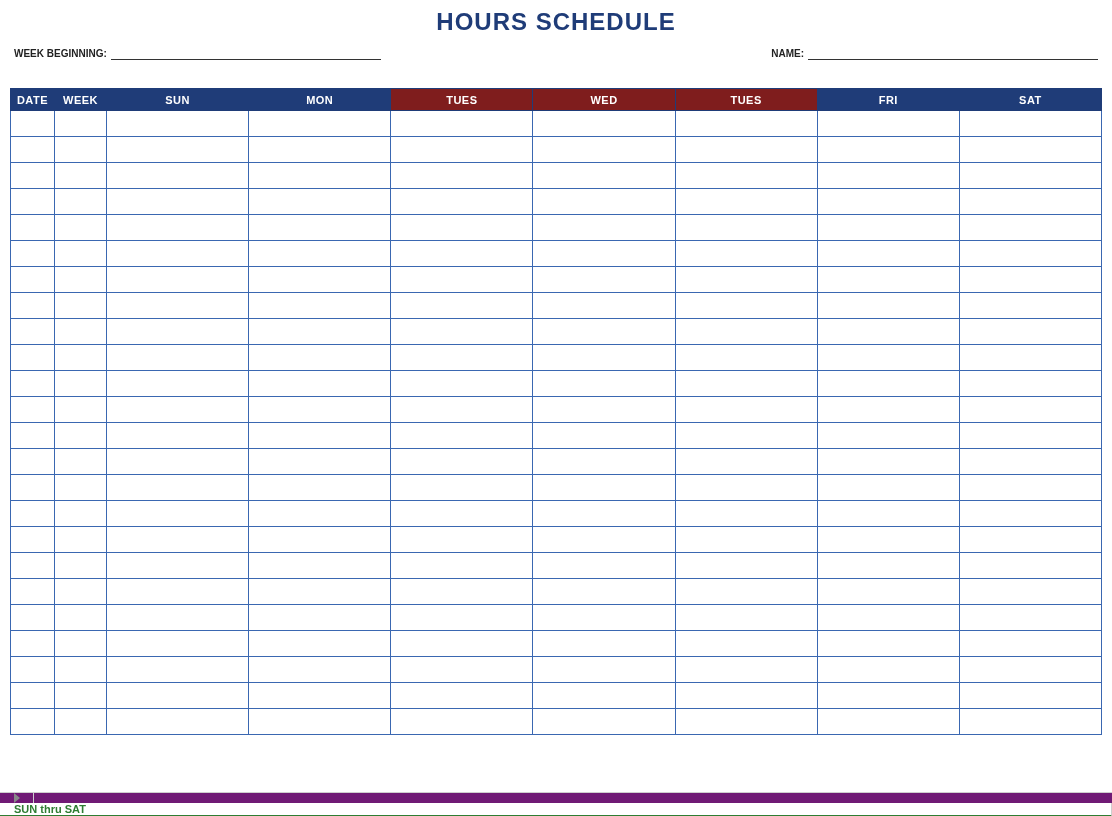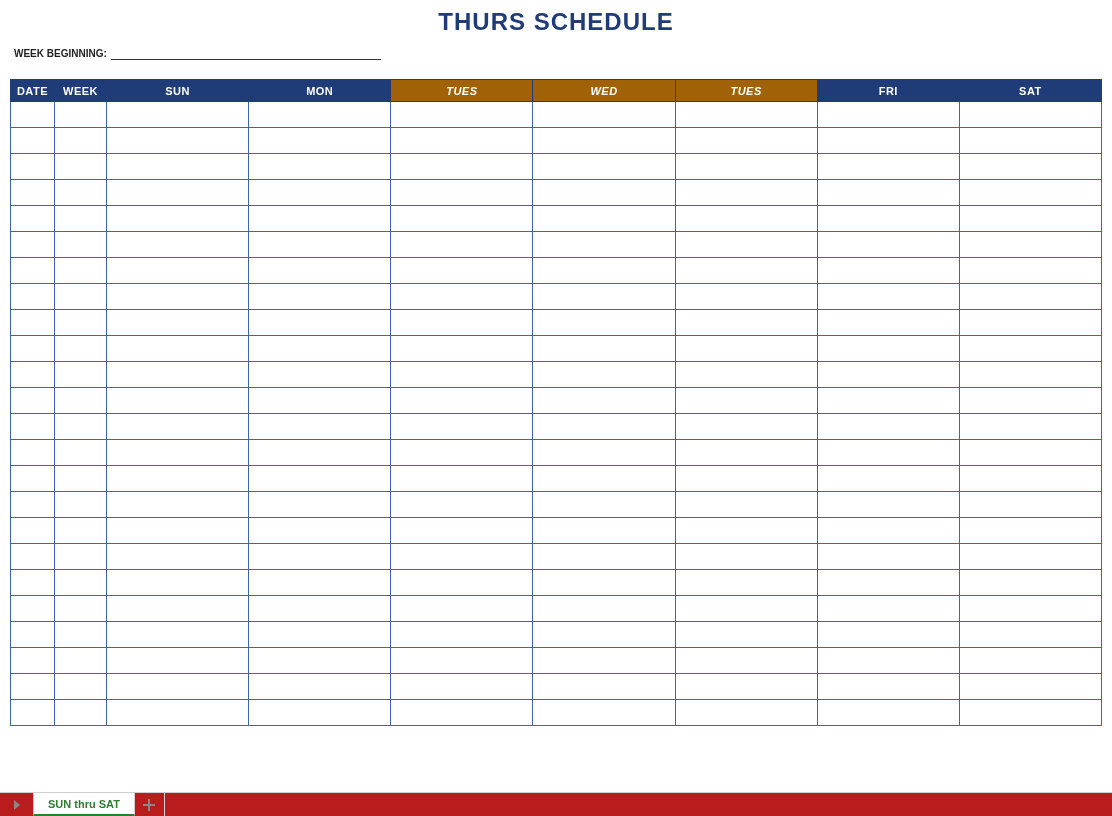--- a/index.html
+++ b/index.html
@@ -35,60 +35,61 @@
     border-bottom: 1px solid #333;
     height: 12px;
   }
   .meta-line.wb { width: 270px; }
   .meta-line.nm { width: 290px; }
 
   
   table.schedule {
     border-collapse: collapse;
     width: calc(100% - 20px);
-    margin: 7px 10px;
+    margin: 16px 10px;
     table-layout: fixed;
   }
   table.schedule col.date  { width: 44px; }
   table.schedule col.hours { width: 52px; }
   table.schedule col.day   { width: auto; }
 
   table.schedule th {
     color: #fff;
     font-size: 11px;
     font-weight: 700;
     text-align: center;
     padding: 4px 2px;
     border: 1px solid #1f3c78;
     height: 22px;
     letter-spacing: 0.5px;
   }
   table.schedule th.dark { background: #1f3c78; }
-  table.schedule th.mid  { background: #a16207; font-style: italic; }
+  table.schedule th.mid  { background: #7f1d1d; }
 
   table.schedule td {
     border: 1px solid #3a67b1;
     height: 26px;
     font-size: 11px;
     padding: 0 4px;
     color: #222;
     background: #fff;
   }
 
   
   .sheet-bar {
     position: absolute;
     left: 0; right: 0; bottom: 0;
     height: 24px;
-    background: #b91c1c;
+    background: #701a75;
     border-top: 1px solid #cfcfcf;
     display: flex;
     align-items: stretch;
     font-size: 11px;
     color: #555;
+    flex-direction: column;
   }
   .nav-box {
     width: 34px;
     display: flex;
     align-items: center;
     justify-content: center;
     border-right: 1px solid #cfcfcf;
   }
   .tri {
     width: 0; height: 0;
@@ -123,28 +124,32 @@
     content: ""; position: absolute; background: #888;
   }
   .plus::before { left: 5px; top: 0; width: 2px; height: 12px; }
   .plus::after  { top: 5px; left: 0; height: 2px; width: 12px; }
 </style>
 </head>
 <body>
 
 <div class="page">
 
-  <div class="title">THURS SCHEDULE</div>
+  <div class="title">HOURS SCHEDULE</div>
 
   <div class="meta-row">
     <div class="meta-left">
       <span class="meta-label">WEEK BEGINNING:</span>
       <span class="meta-line wb"></span>
     </div>
     <div class="meta-spacer"></div>
+    <div class="meta-right">
+      <span class="meta-label">NAME:</span>
+      <span class="meta-line nm"></span>
+    </div>
   </div>
 
   <table class="schedule">
     <colgroup>
       <col class="date">
         <col class="hours">
       <col class="day">
         <col class="day">
         <col class="day">
         <col class="day">

